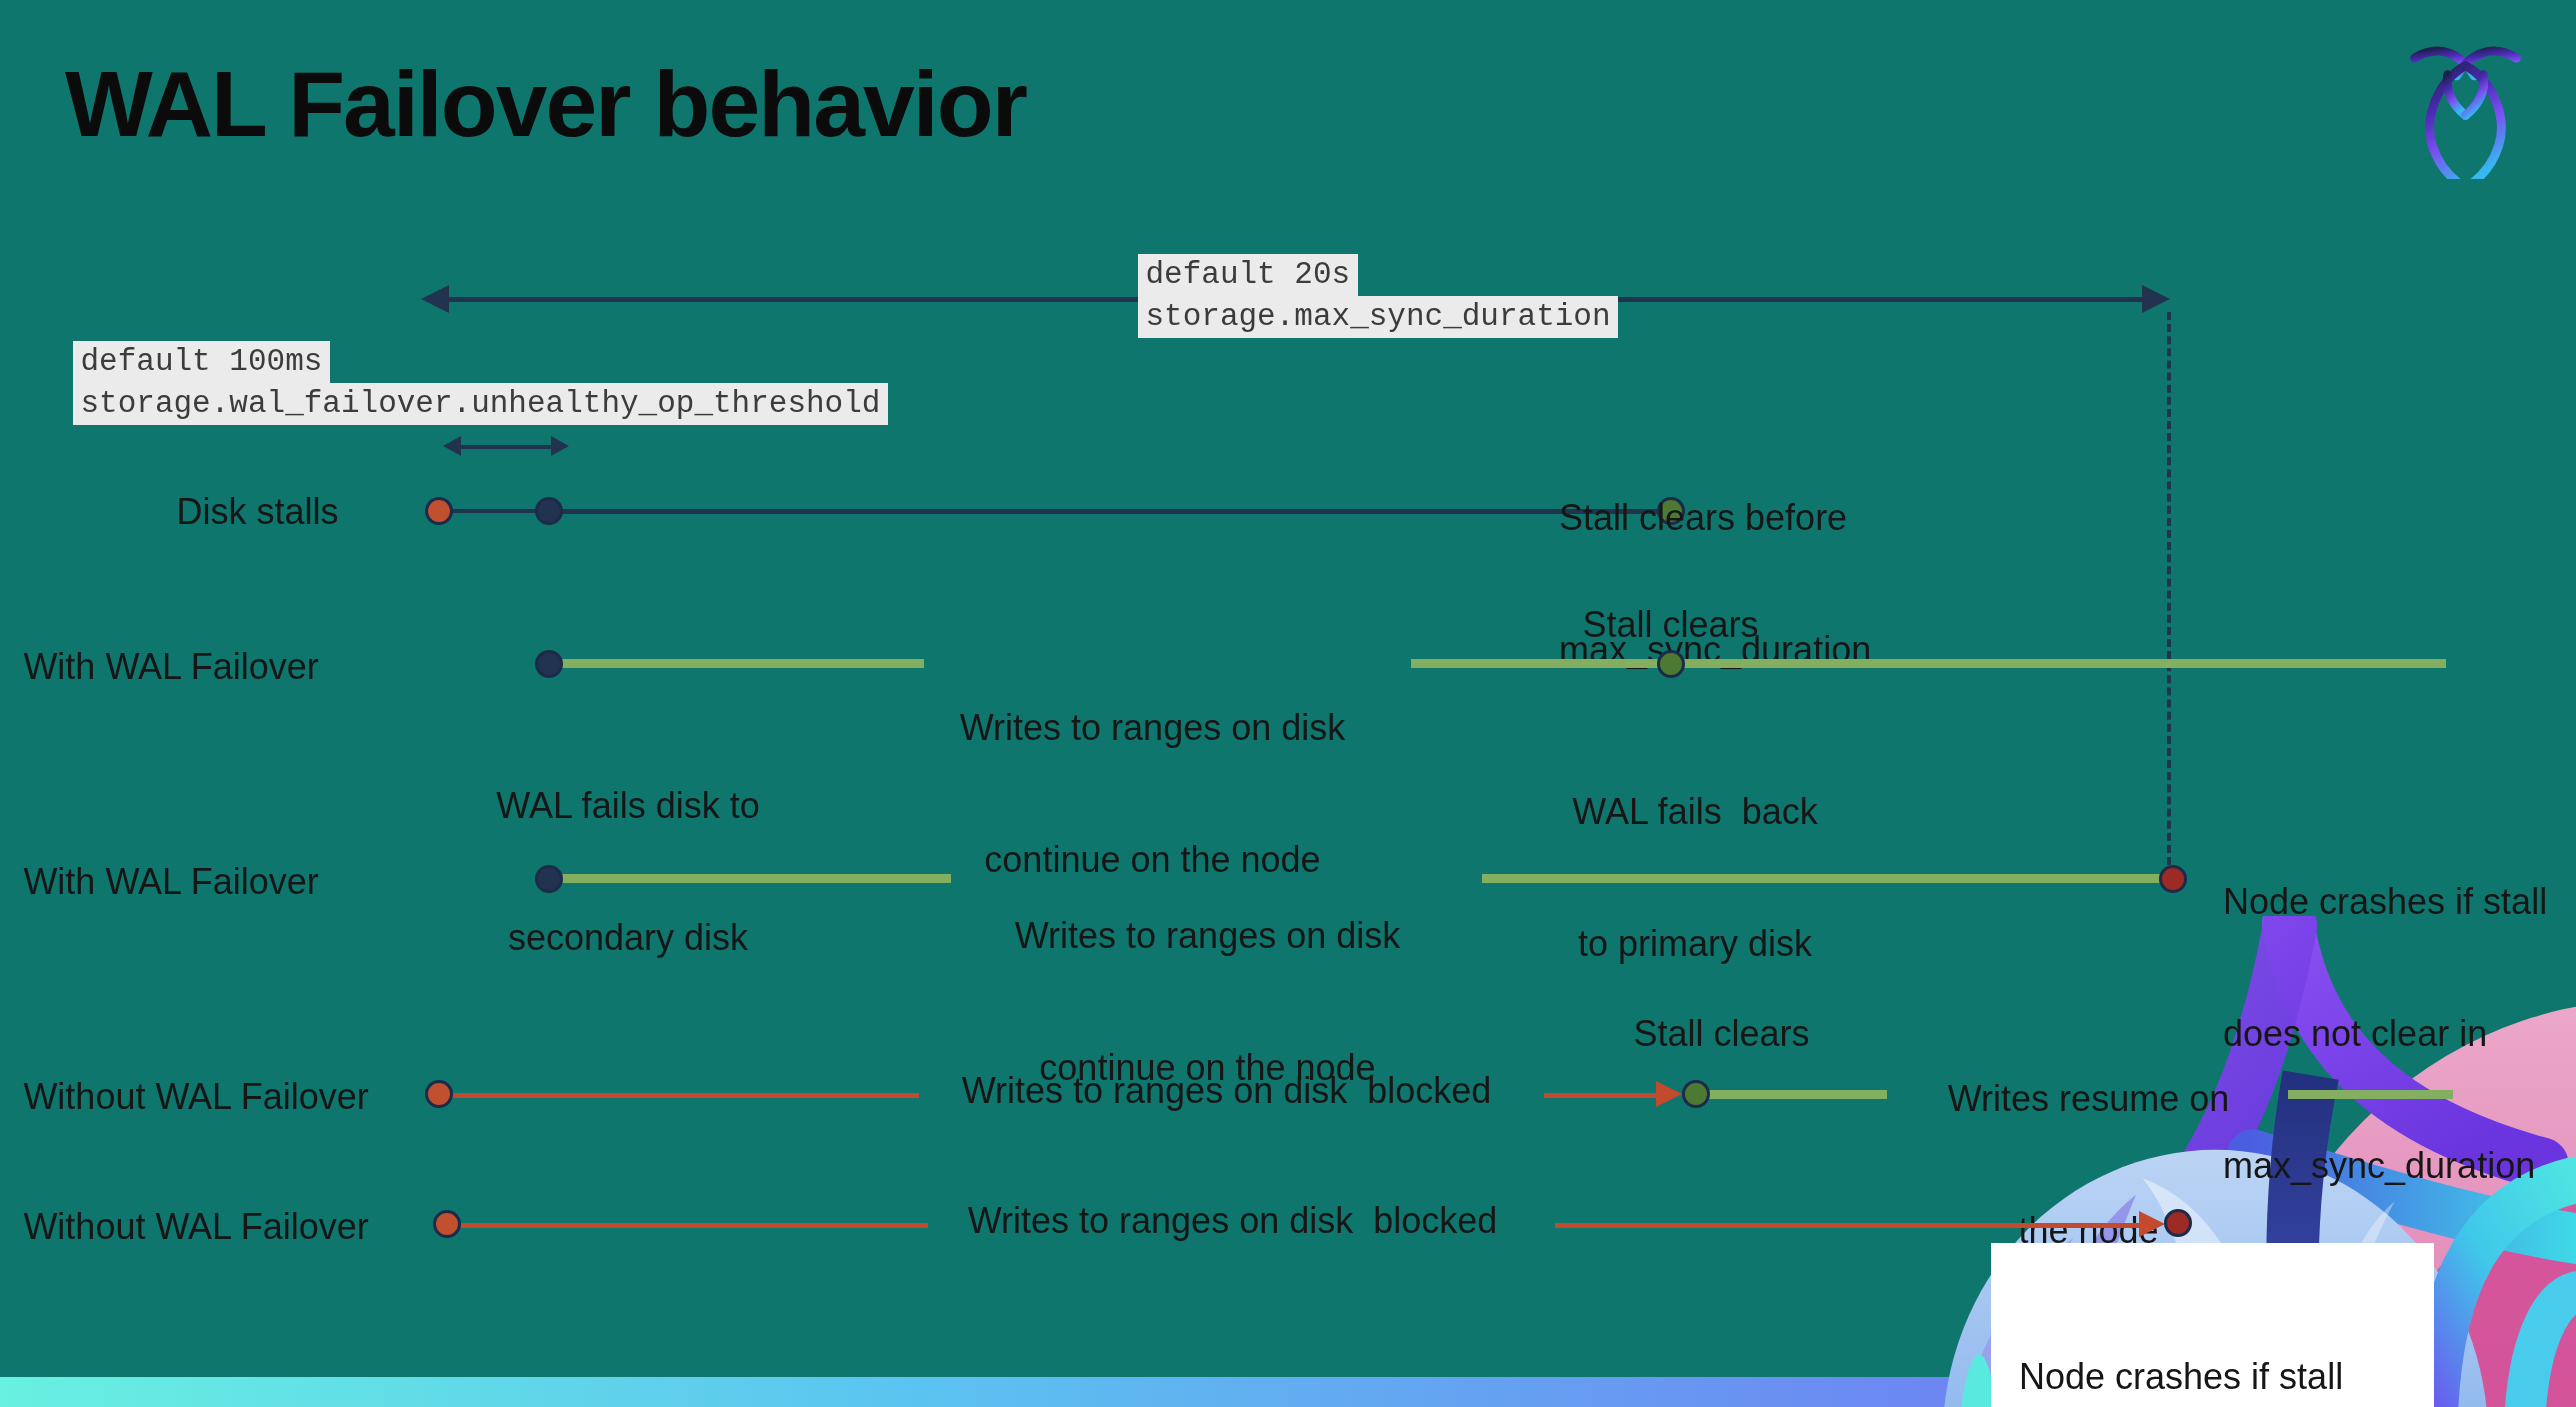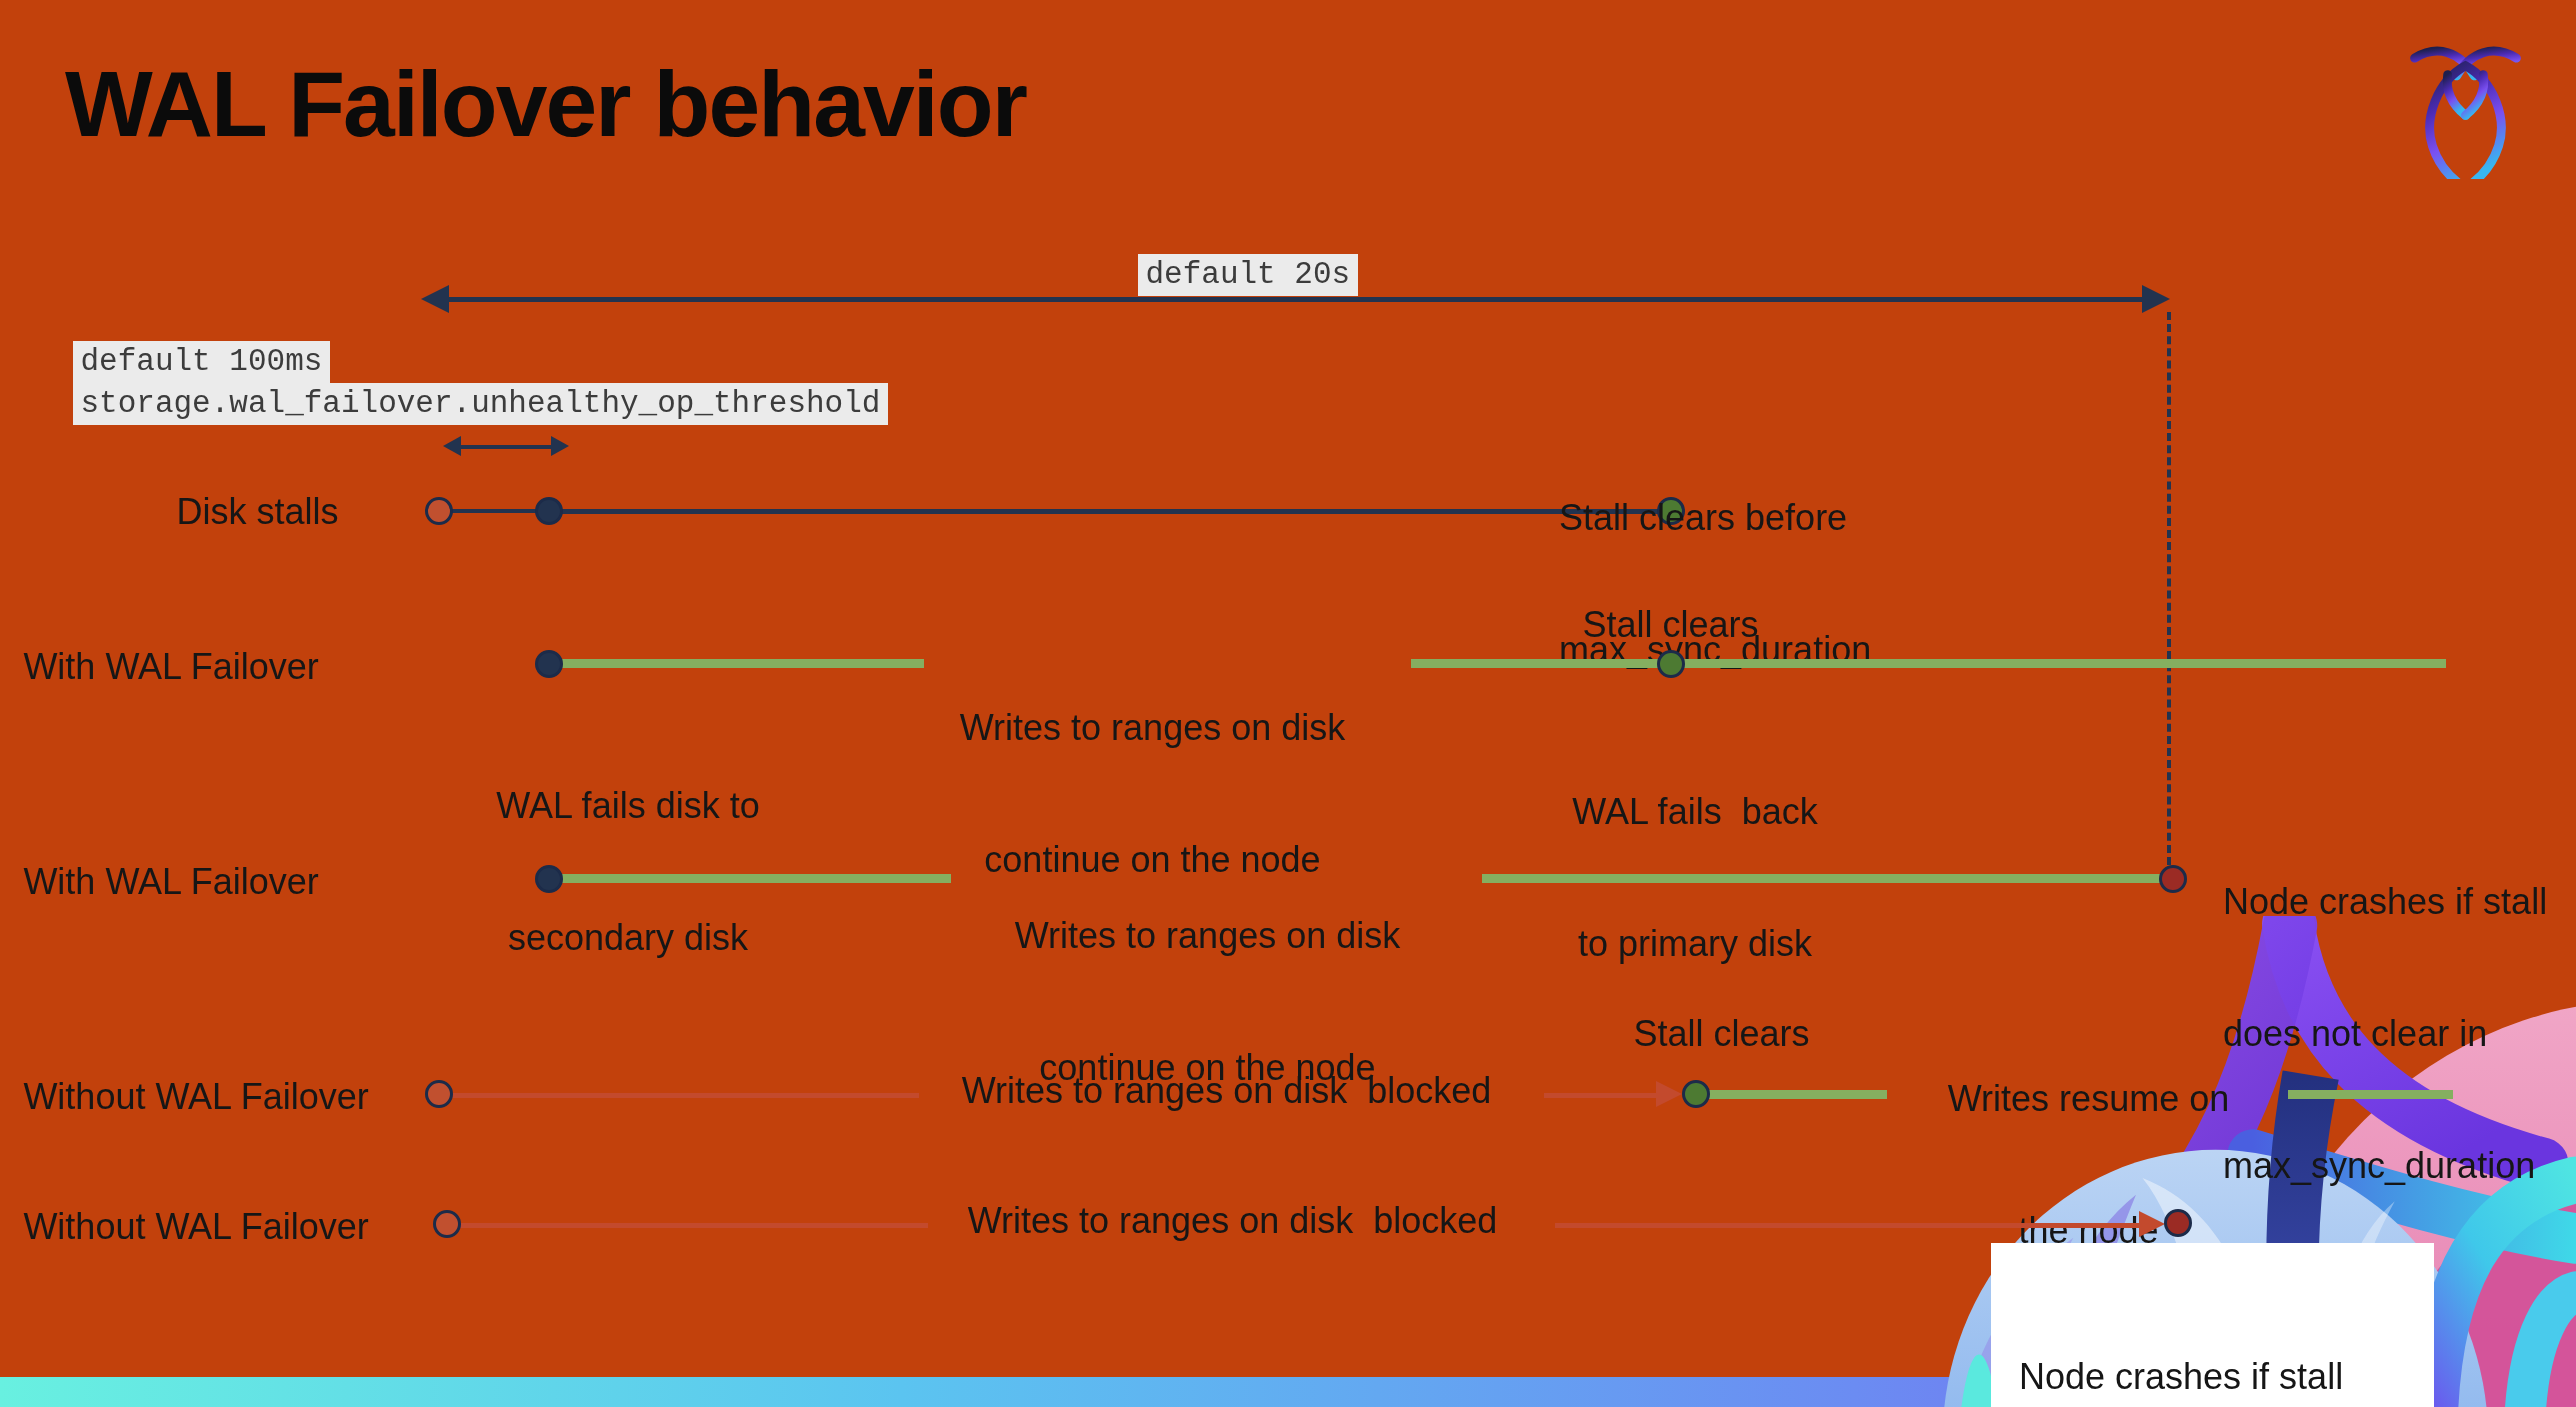--- a/index.html
+++ b/index.html
@@ -1,16 +1,16 @@
 <!DOCTYPE html>
 <html style="font-size:15px"><head>
 <meta charset="utf-8">
 <style>
   html,body{margin:0;padding:0;background:#ffffff;}
-  #slide{position:relative;width:2576px;height:1408px;background:#c2410c;overflow:hidden;
+  #slide{position:relative;width:2576px;height:1408px;background:#0f766e;overflow:hidden;
          font-family:"Liberation Sans",sans-serif;color:#161616;}
   .abs{position:absolute;}
   .t{font-size:36px;line-height:44px;color:#161616;white-space:pre;}
   .tc{text-align:center;}
   .tr{text-align:center;}
   .mono{font-family:"Liberation Mono","DejaVu Sans Mono",monospace;font-size:31px;line-height:40px;color:#3c3c3c;}
   .mono span{background:#ebebeb;padding:0.9px 7.5px;display:inline-block;white-space:pre;}
   .title{font-size:93px;font-weight:700;letter-spacing:-1.9px;color:#0b0b0b;}
   
   .navy-line{background:#22334F;height:4.7px;}
@@ -107,20 +107,21 @@
       <path d="M 50,60 C 40,52 34,42 36,28"></path>
       <path d="M 50,60 C 60,52 66,42 64,28"></path>
     </g>
   </svg>
 
   <div class="abs navy-line" style="left:439px;top:297px;width:1720px;"></div>
   <div class="abs head head-left" style="left:421px;top:285px;"></div>
   <div class="abs head head-right" style="left:2142px;top:285px;"></div>
   <div class="abs mono" style="left:1138px;top:254px;">
     <span>default 20s</span><br>
+    <span>storage.max_sync_duration</span>
   </div>
 
   <div class="abs mono" style="left:42px;top:341px;padding-left:31px;">
     <span>default 100ms</span><br>
     <span>storage.wal_failover.unhealthy_op_threshold</span>
   </div>
   <div class="abs thin-navy" style="left:456px;top:445px;width:101px;"></div>
   <div class="abs head shead-left" style="left:443px;top:436px;"></div>
   <div class="abs head shead-right" style="left:551px;top:436px;"></div>
 

